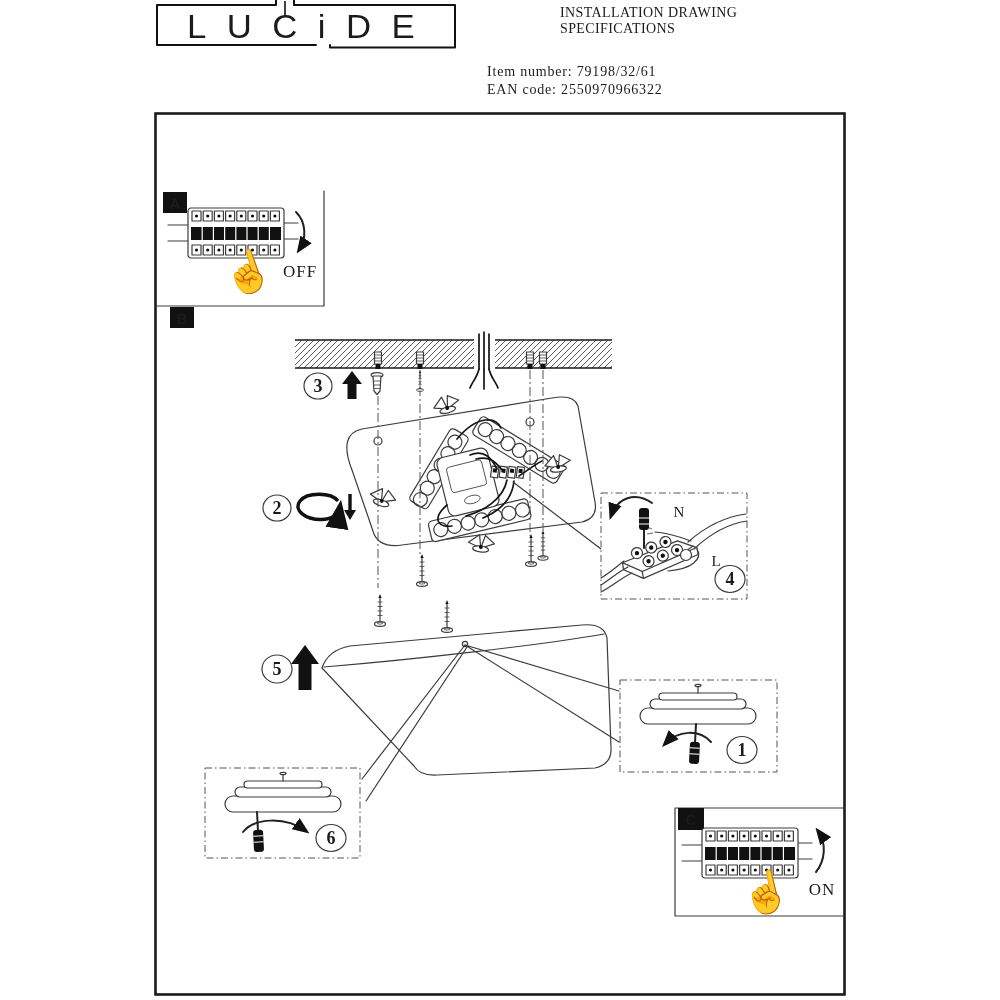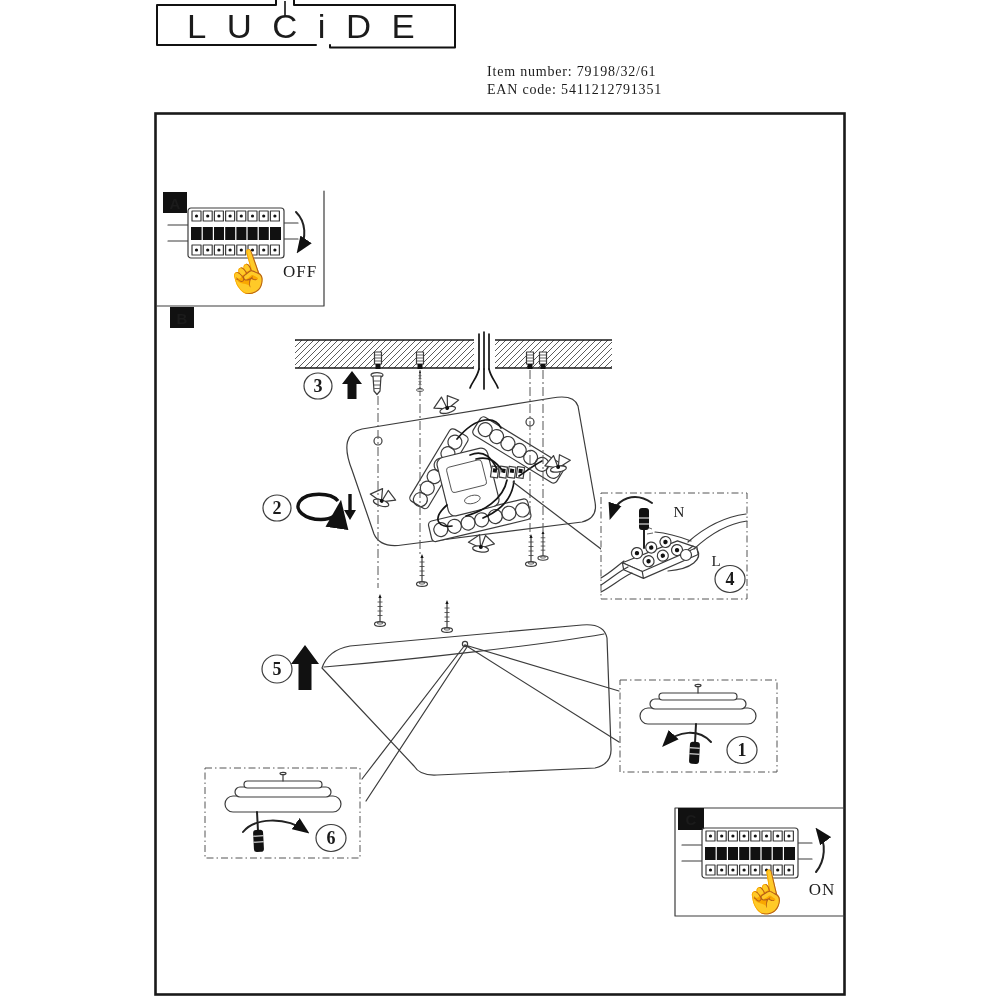--- a/index.html
+++ b/index.html
@@ -20,22 +20,23 @@
   .wire{stroke:#151515;fill:none;stroke-width:1.7;stroke-linecap:round;}
   .thin{stroke:#3c3c3c;stroke-width:.8;fill:none;}
   .stepn{font-size:18px;font-weight:bold;}
   .bigtxt{font-size:17px;letter-spacing:1px;}
 </style>
 </head>
 <body>
 
 <div id="page">
 
+  <div class="abs" id="spec-title">INSTALLATION DRAWING SPECIFICATIONS</div>
   <div class="abs" id="item-line"><span>Item number:</span>&nbsp;<span>79198/32/61</span></div>
-  <div class="abs" id="ean-line"><span>EAN code:</span>&nbsp;<span>5411212791351</span></div>
+  <div class="abs" id="ean-line"><span>EAN code:</span>&nbsp;<span>2550970966322</span></div>
 
   <svg class="abs" style="left:0;top:0" width="1000" height="1000" viewBox="0 0 1000 1000">
     <defs>
       <pattern id="hatch" width="6" height="6" patternUnits="userSpaceOnUse">
         <path d="M-1,7 L7,-1" stroke="#4a4a4a" stroke-width=".9"></path>
       </pattern>
       <marker id="ah" viewBox="0 0 10 8" refX="7.5" refY="4" markerWidth="8.5" markerHeight="7" orient="auto-start-reverse">
         <path d="M0,0 L10,4 L0,8 Z" fill="#111"></path>
       </marker>
       <g id="breaker">

